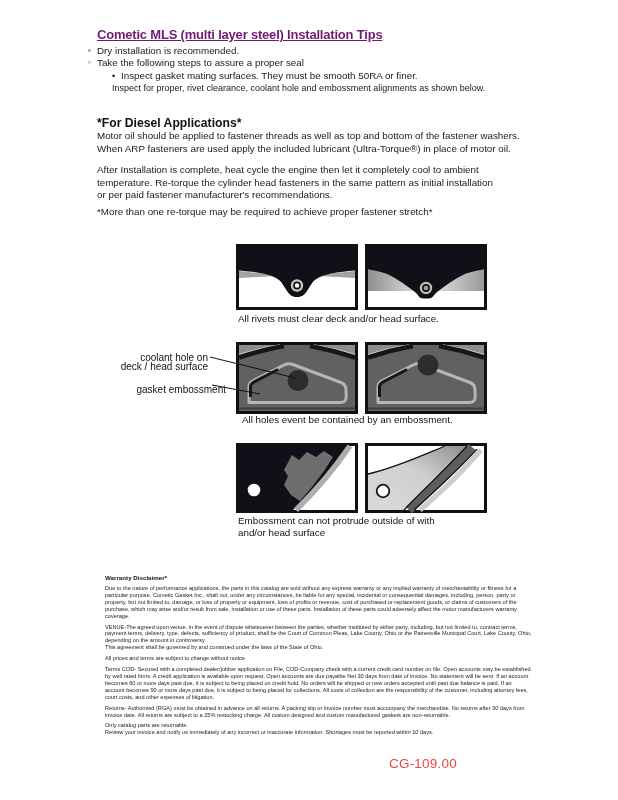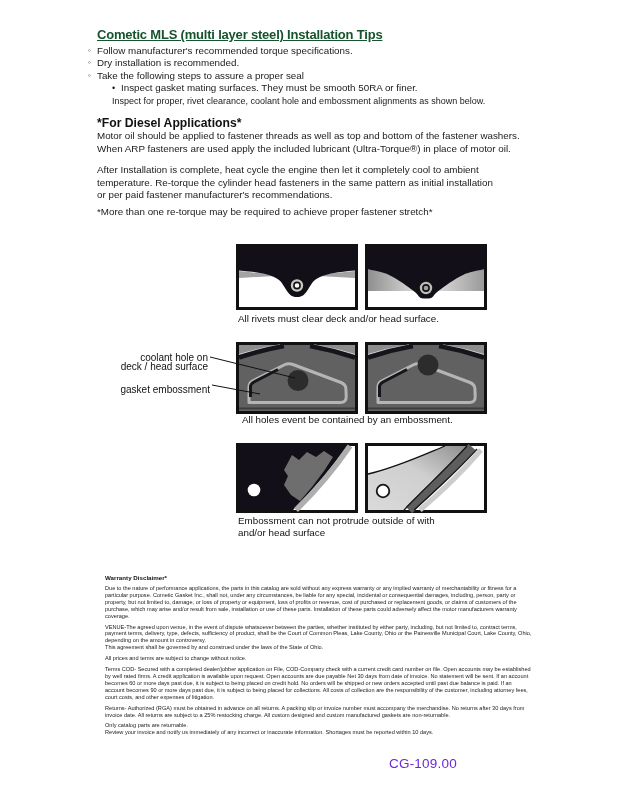--- a/index.html
+++ b/index.html
@@ -4,51 +4,50 @@
 <style>
   html,body{margin:0;padding:0;}
   body{
     width:618px;height:800px;background:#ffffff;position:relative;
     font-family:"Liberation Sans", sans-serif;color:#1a1a1a;
     -webkit-font-smoothing:antialiased;overflow:hidden;
   }
   .abs{position:absolute;}
   .title{
     left:97px;top:27px;font-size:13px;font-weight:bold;letter-spacing:-0.2px;
-    text-decoration:underline;color:#14532d;
+    text-decoration:underline;color:#701a75;
   }
   .bullets{left:88px;top:45px;font-size:9.8px;line-height:12.4px;color:#1a1a1a;width:460px;}
   .b-row{position:relative;padding-left:9px;}
   .b-row.sub{padding-left:33px;}
   .mk{position:absolute;left:0;top:0;font-size:8px;line-height:12.4px;}
   .b-row.sub .mk{left:24px;font-size:9px;}
   .h2{left:97px;top:116px;font-size:12.2px;font-weight:bold;color:#111;}
   .para{left:97px;font-size:9.8px;line-height:12.5px;white-space:pre-line;width:460px;color:#1a1a1a;}
   .p1{top:130px;}
   .p2{top:164px;}
   .note{top:206px;}
   .lblRW{width:122px;text-align:center;font-size:11.5px;letter-spacing:0.3px;color:#111;margin-top:40px;}
   .cap{font-size:9.8px;color:#111;}
   .cap3{white-space:pre-line;line-height:12px;}
   .side-label{font-size:10px;line-height:9.4px;text-align:right;white-space:pre-line;color:#111;margin-top:6px;}
   .warranty{left:105px;top:574px;width:427px;}
   .warranty h3{margin:0 0 4px 0;font-size:6.2px;color:#111;}
   .warranty p{margin:0 0 4px 0;font-size:5.6px;line-height:6.9px;white-space:pre-line;color:#222;}
-  .footer-code{left:389px;top:756px;font-size:13.5px;letter-spacing:0.2px;color:#6d28d9;}
+  .footer-code{left:389px;top:756px;font-size:13.5px;letter-spacing:0.2px;color:#ef4444;}
   svg{display:block;}
 </style>
 </head>
 <body>
 
 <div class="abs title">Cometic MLS (multi layer steel) Installation Tips</div>
 
 <div class="abs bullets">
   <div class="b-row">
     <span class="mk">◦</span>
-    <span>Follow manufacturer's recommended torque specifications.</span>
   </div>
   <div class="b-row">
     <span class="mk">◦</span>
     <span>Dry installation is recommended.</span>
   </div>
   <div class="b-row">
     <span class="mk">◦</span>
     <span>Take the following steps to assure a proper seal</span>
   </div>
   <div class="b-row sub">
@@ -97,21 +96,21 @@
   <circle cx="61" cy="44" r="3.1" fill="#a0a0a0" stroke="#111" stroke-width="1.6"></circle>
 </svg>
 
 <div class="abs cap" style="left:238px;top:313px;">All rivets must clear deck and/or head surface.</div>
 
 <div class="abs lblRW" style="left:236px;top:328px;">RIGHT</div>
 <div class="abs lblRW" style="left:365px;top:328px;">WRONG</div>
 
 <div class="abs side-label" style="left:110px;top:347px;width:98px;">coolant hole on
 deck / head surface</div>
-<div class="abs side-label" style="left:112px;top:379px;width:98px;">gasket embossment</div>
+<div class="abs side-label" style="left:128px;top:379px;width:98px;">gasket embossment</div>
 
 <svg class="abs" style="left:236px;top:342px;" width="122" height="72" viewBox="0 0 122 72">
   <rect x="1.5" y="1.5" width="119" height="69" fill="#616161" stroke="#111" stroke-width="3"></rect>
   <path d="M3,3 H45 C32,5.5 14,10 3,13.5 Z" fill="#8d8d8d"></path>
   <path d="M119,3 H77 C90,5.5 108,10 119,13.5 Z" fill="#8d8d8d"></path>
   <path d="M44,2.8 C31,5 13.5,9.3 3,12.6" stroke="#cfcfcf" stroke-width="1.1" fill="none"></path>
   <path d="M78,2.8 C91,5 108.5,9.3 119,12.6" stroke="#cfcfcf" stroke-width="1.1" fill="none"></path>
   <path d="M48,4 C34,6.5 15,11.5 3,15.5" stroke="#15151c" stroke-width="4.5" fill="none"></path>
   <path d="M74,4 C88,6.5 107,11.5 119,15.5" stroke="#15151c" stroke-width="4.5" fill="none"></path>
   <rect x="3" y="65.5" width="116" height="1.8" fill="#3d3d3d"></rect>

